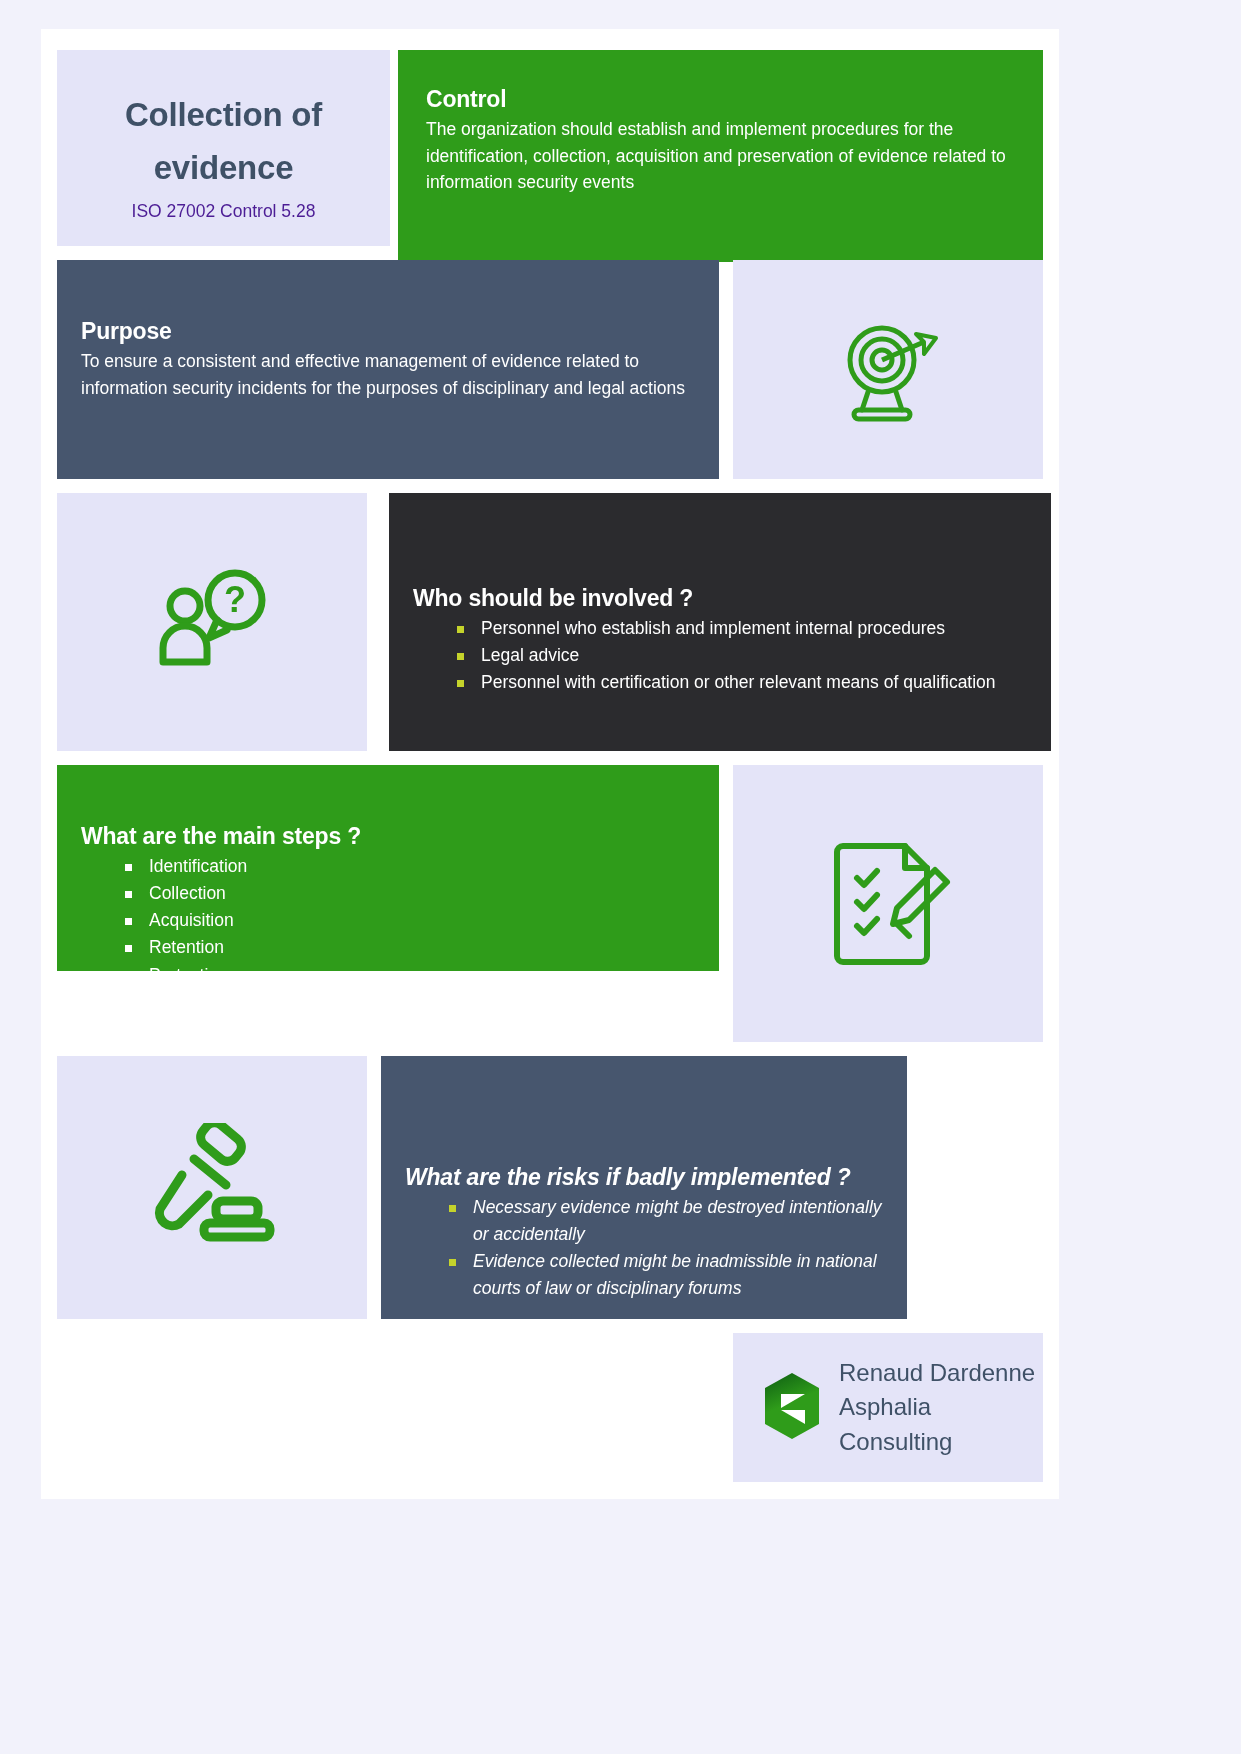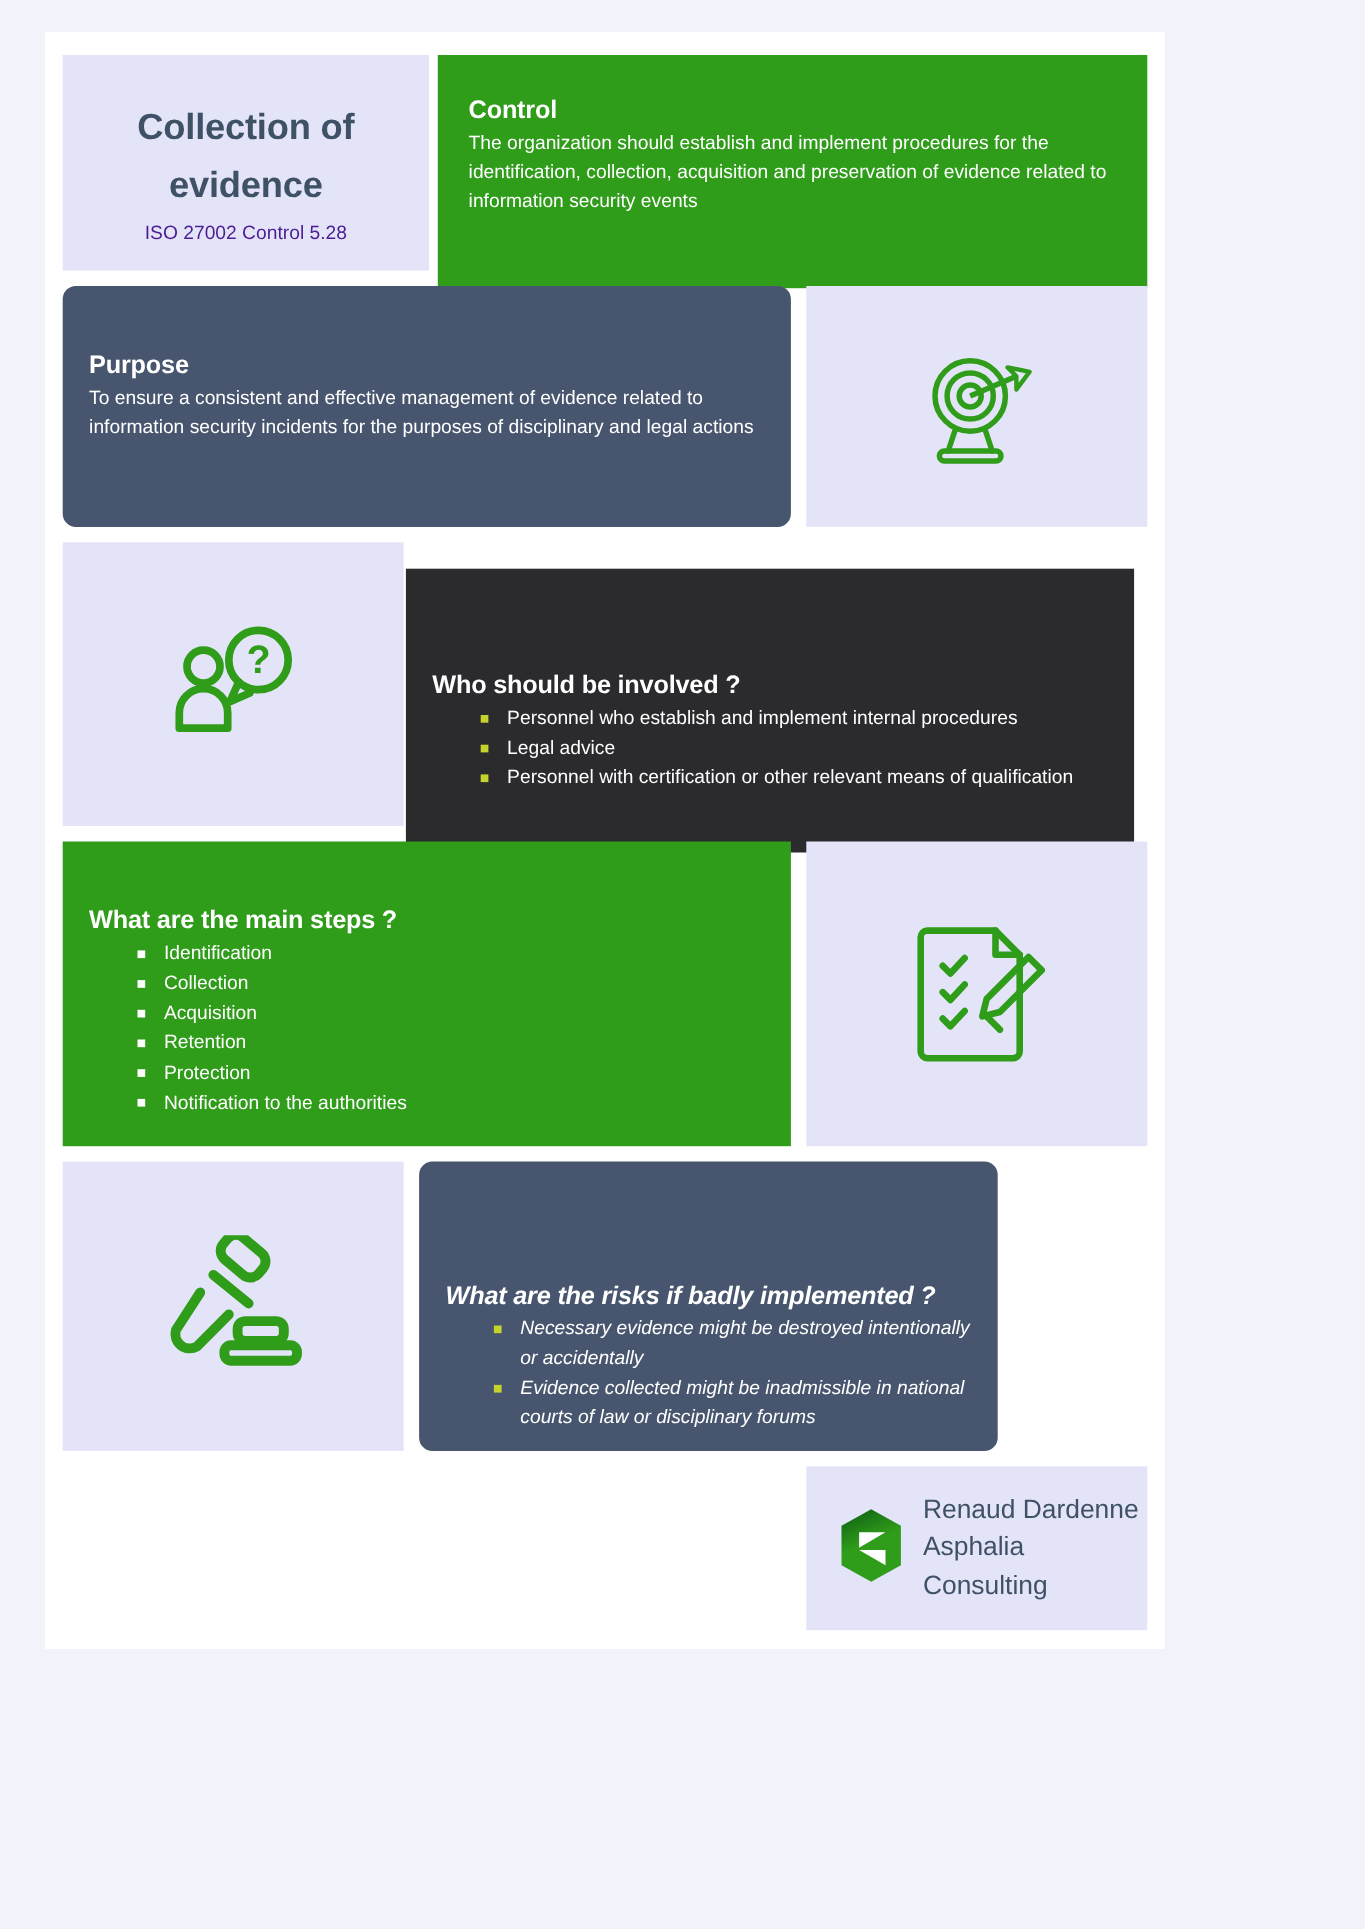--- a/index.html
+++ b/index.html
@@ -11,21 +11,21 @@
   }
   .page{
     position:absolute;
     left:41px;top:29px;
     width:1018px;height:1470px;
     background:#ffffff;
   }
   .panel{position:absolute;box-sizing:border-box;}
   .lav{background:#e4e4f8;}
   .green{background:#2f9c1a;}
-  .slate{background:#47566e;border-radius:12px;}
+  .slate{background:#47566e;}
   .dark{background:#2b2b2e;}
 
   
   .title-block{left:16px;top:21px;width:333px;height:196px;}
   .title-txt{
     position:absolute;left:0;right:0;top:38px;
     text-align:center;color:#3f5167;
     font-size:33px;font-weight:bold;line-height:1.62;
     letter-spacing:-.2px;
   }
@@ -51,22 +51,22 @@
     width:7px;height:7px;display:block;
   }
   .bsq-yellow{background:#c5d32b;}
   .bsq-white{background:#ffffff;}
 
   
   .p-control{left:357px;top:21px;width:645px;height:212px;padding:36px 28px 0 28px;}
   .p-purpose{left:16px;top:231px;width:662px;height:219px;padding:58px 30px 0 24px;}
   .p-target {left:692px;top:231px;width:310px;height:219px;}
   .p-who-ic {left:16px;top:464px;width:310px;height:258px;}
-  .p-who    {left:328px;top:464px;width:662px;height:258px;padding:92px 24px 0 24px;margin-top:24px;}
-  .p-steps  {left:16px;top:736px;width:662px;height:277px;padding:58px 24px 0 24px;}
+  .p-who    {left:348px;top:464px;width:662px;height:258px;padding:92px 24px 0 24px;}
+  .p-steps  {left:16px;top:736px;width:662px;height:206px;padding:58px 24px 0 24px;}
   .p-doc    {left:692px;top:736px;width:310px;height:277px;}
   .p-gavel  {left:16px;top:1027px;width:310px;height:263px;}
   .p-risks  {left:340px;top:1027px;width:526px;height:263px;padding:108px 24px 0 24px;font-style:italic;}
   .p-fw     {left:16px;top:1304px;width:662px;height:149px;padding:26px 24px 0 24px;}
   .p-brand  {left:692px;top:1304px;width:310px;height:149px;}
 
   .icon-wrap{position:absolute;left:0;right:0;top:0;bottom:0;display:flex;align-items:center;justify-content:center;}
 
   
   .brand-inner{

